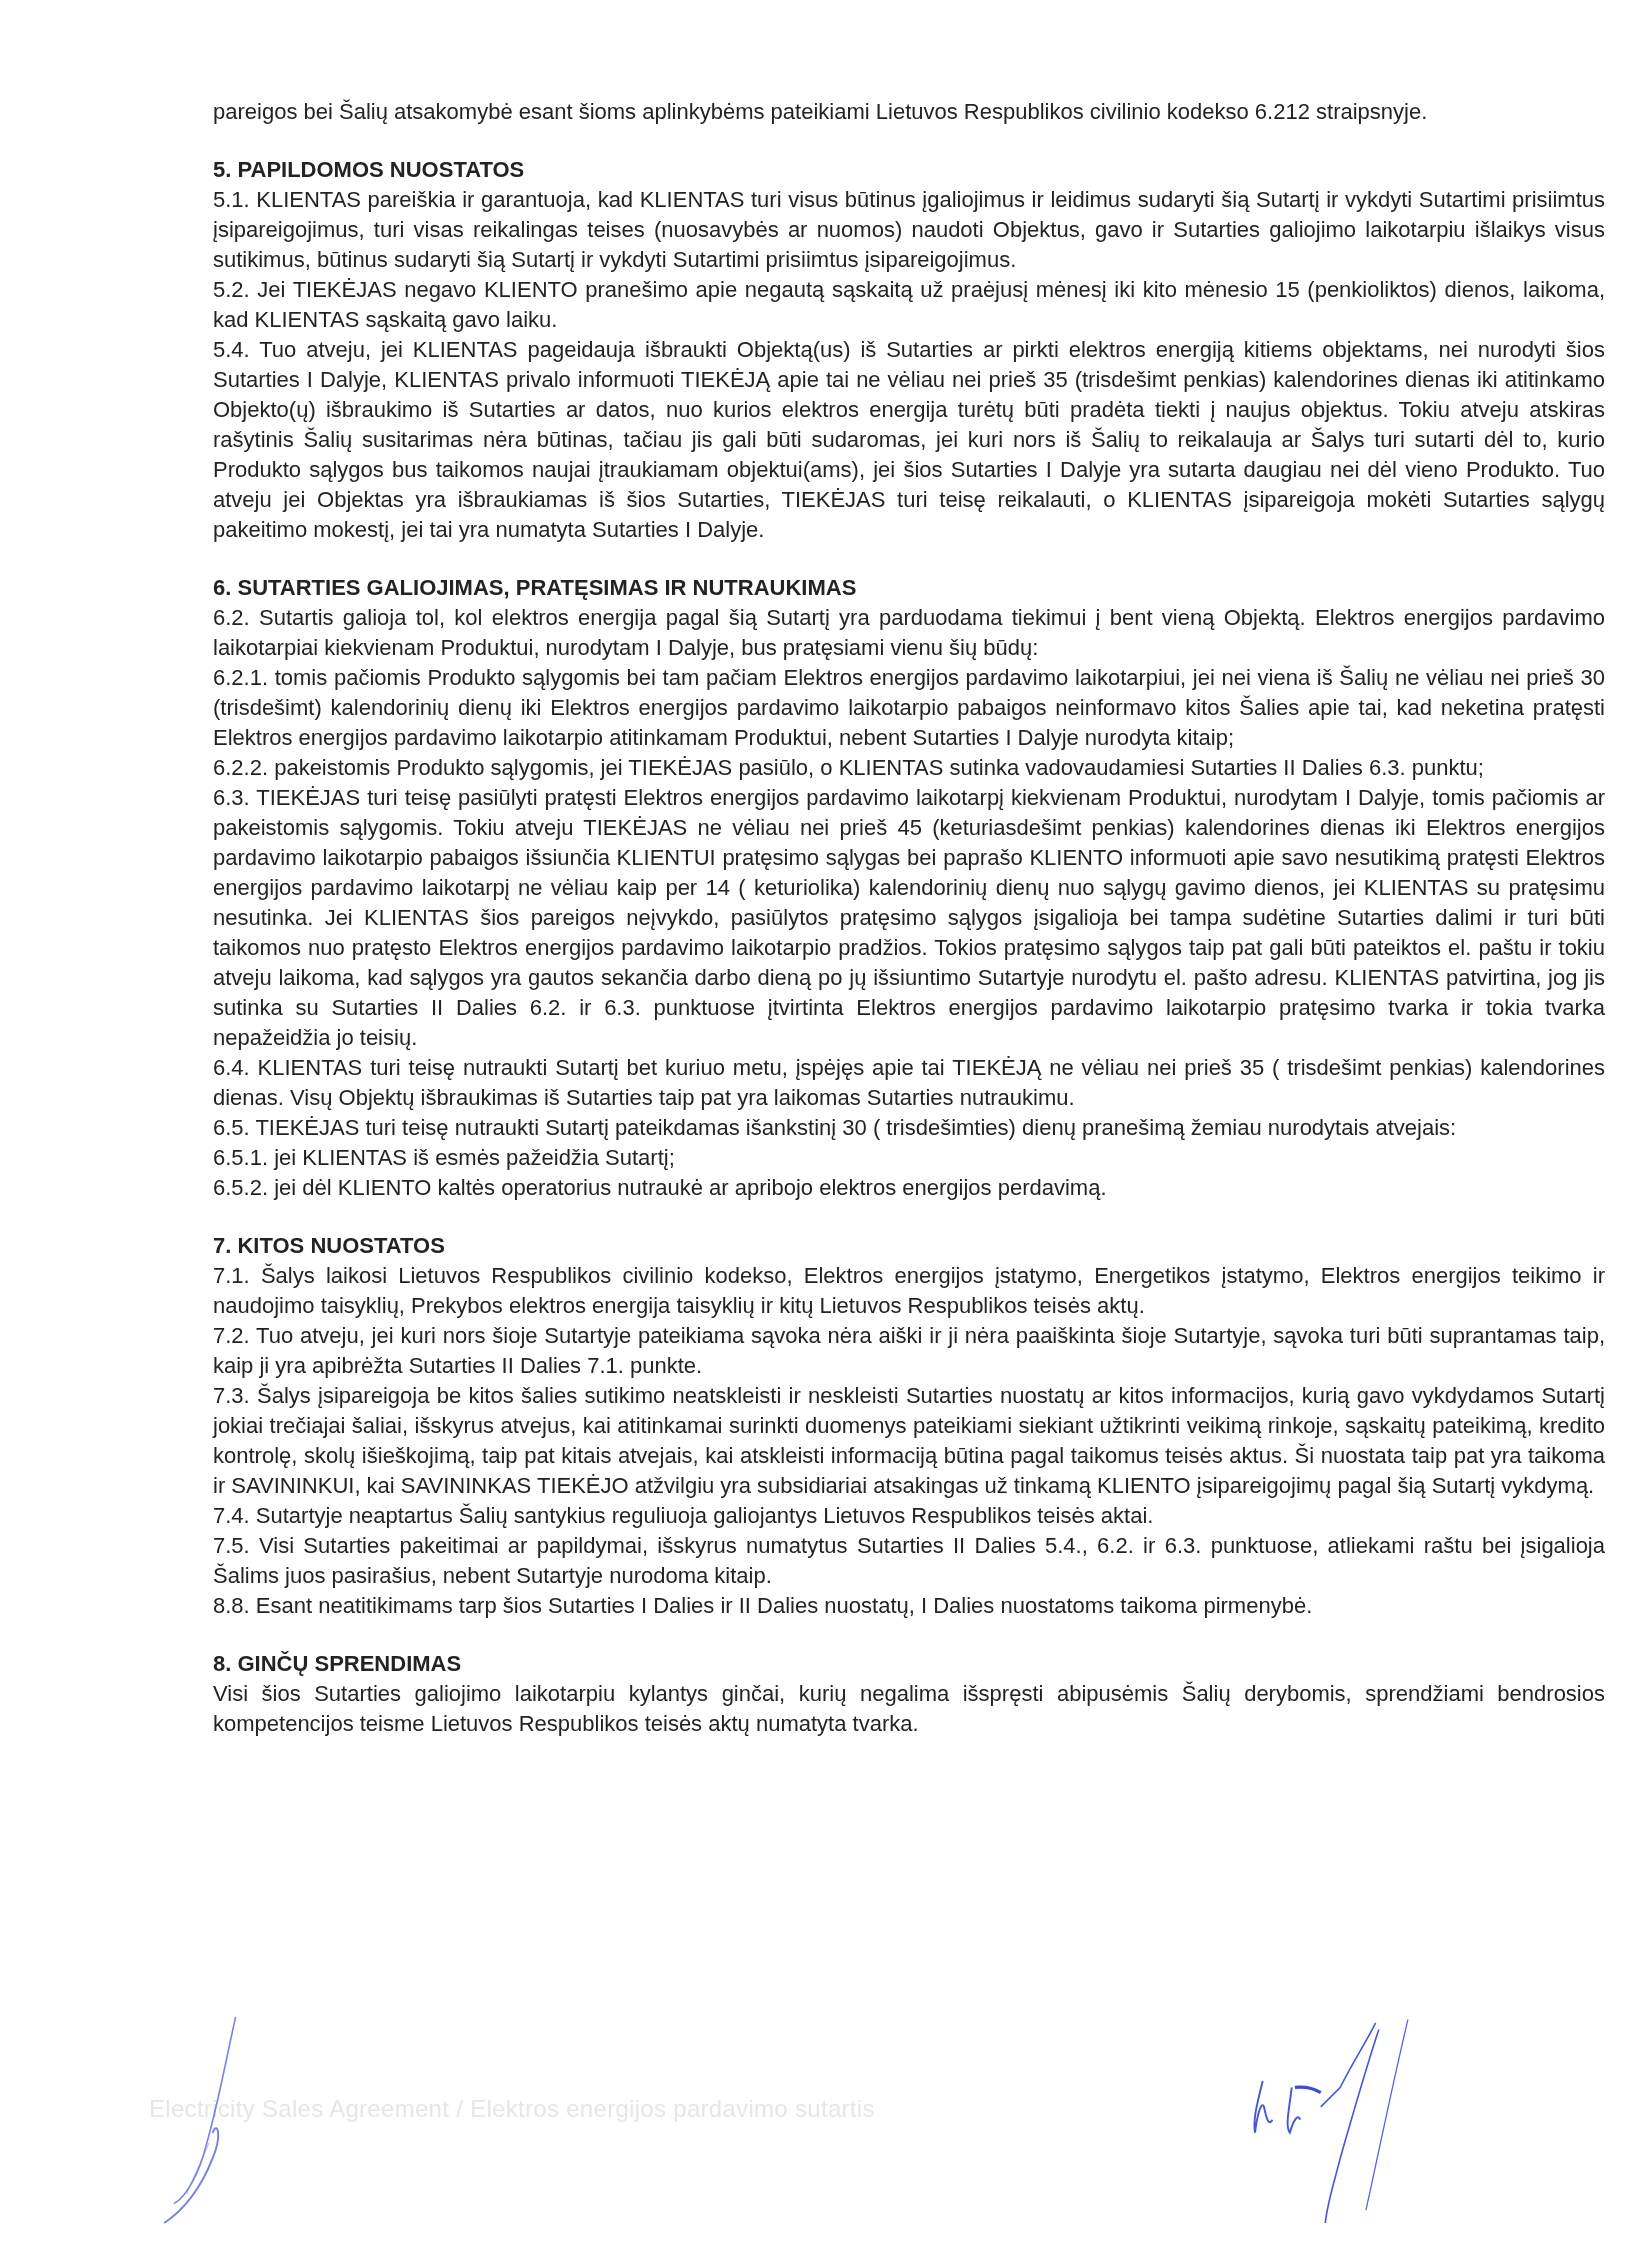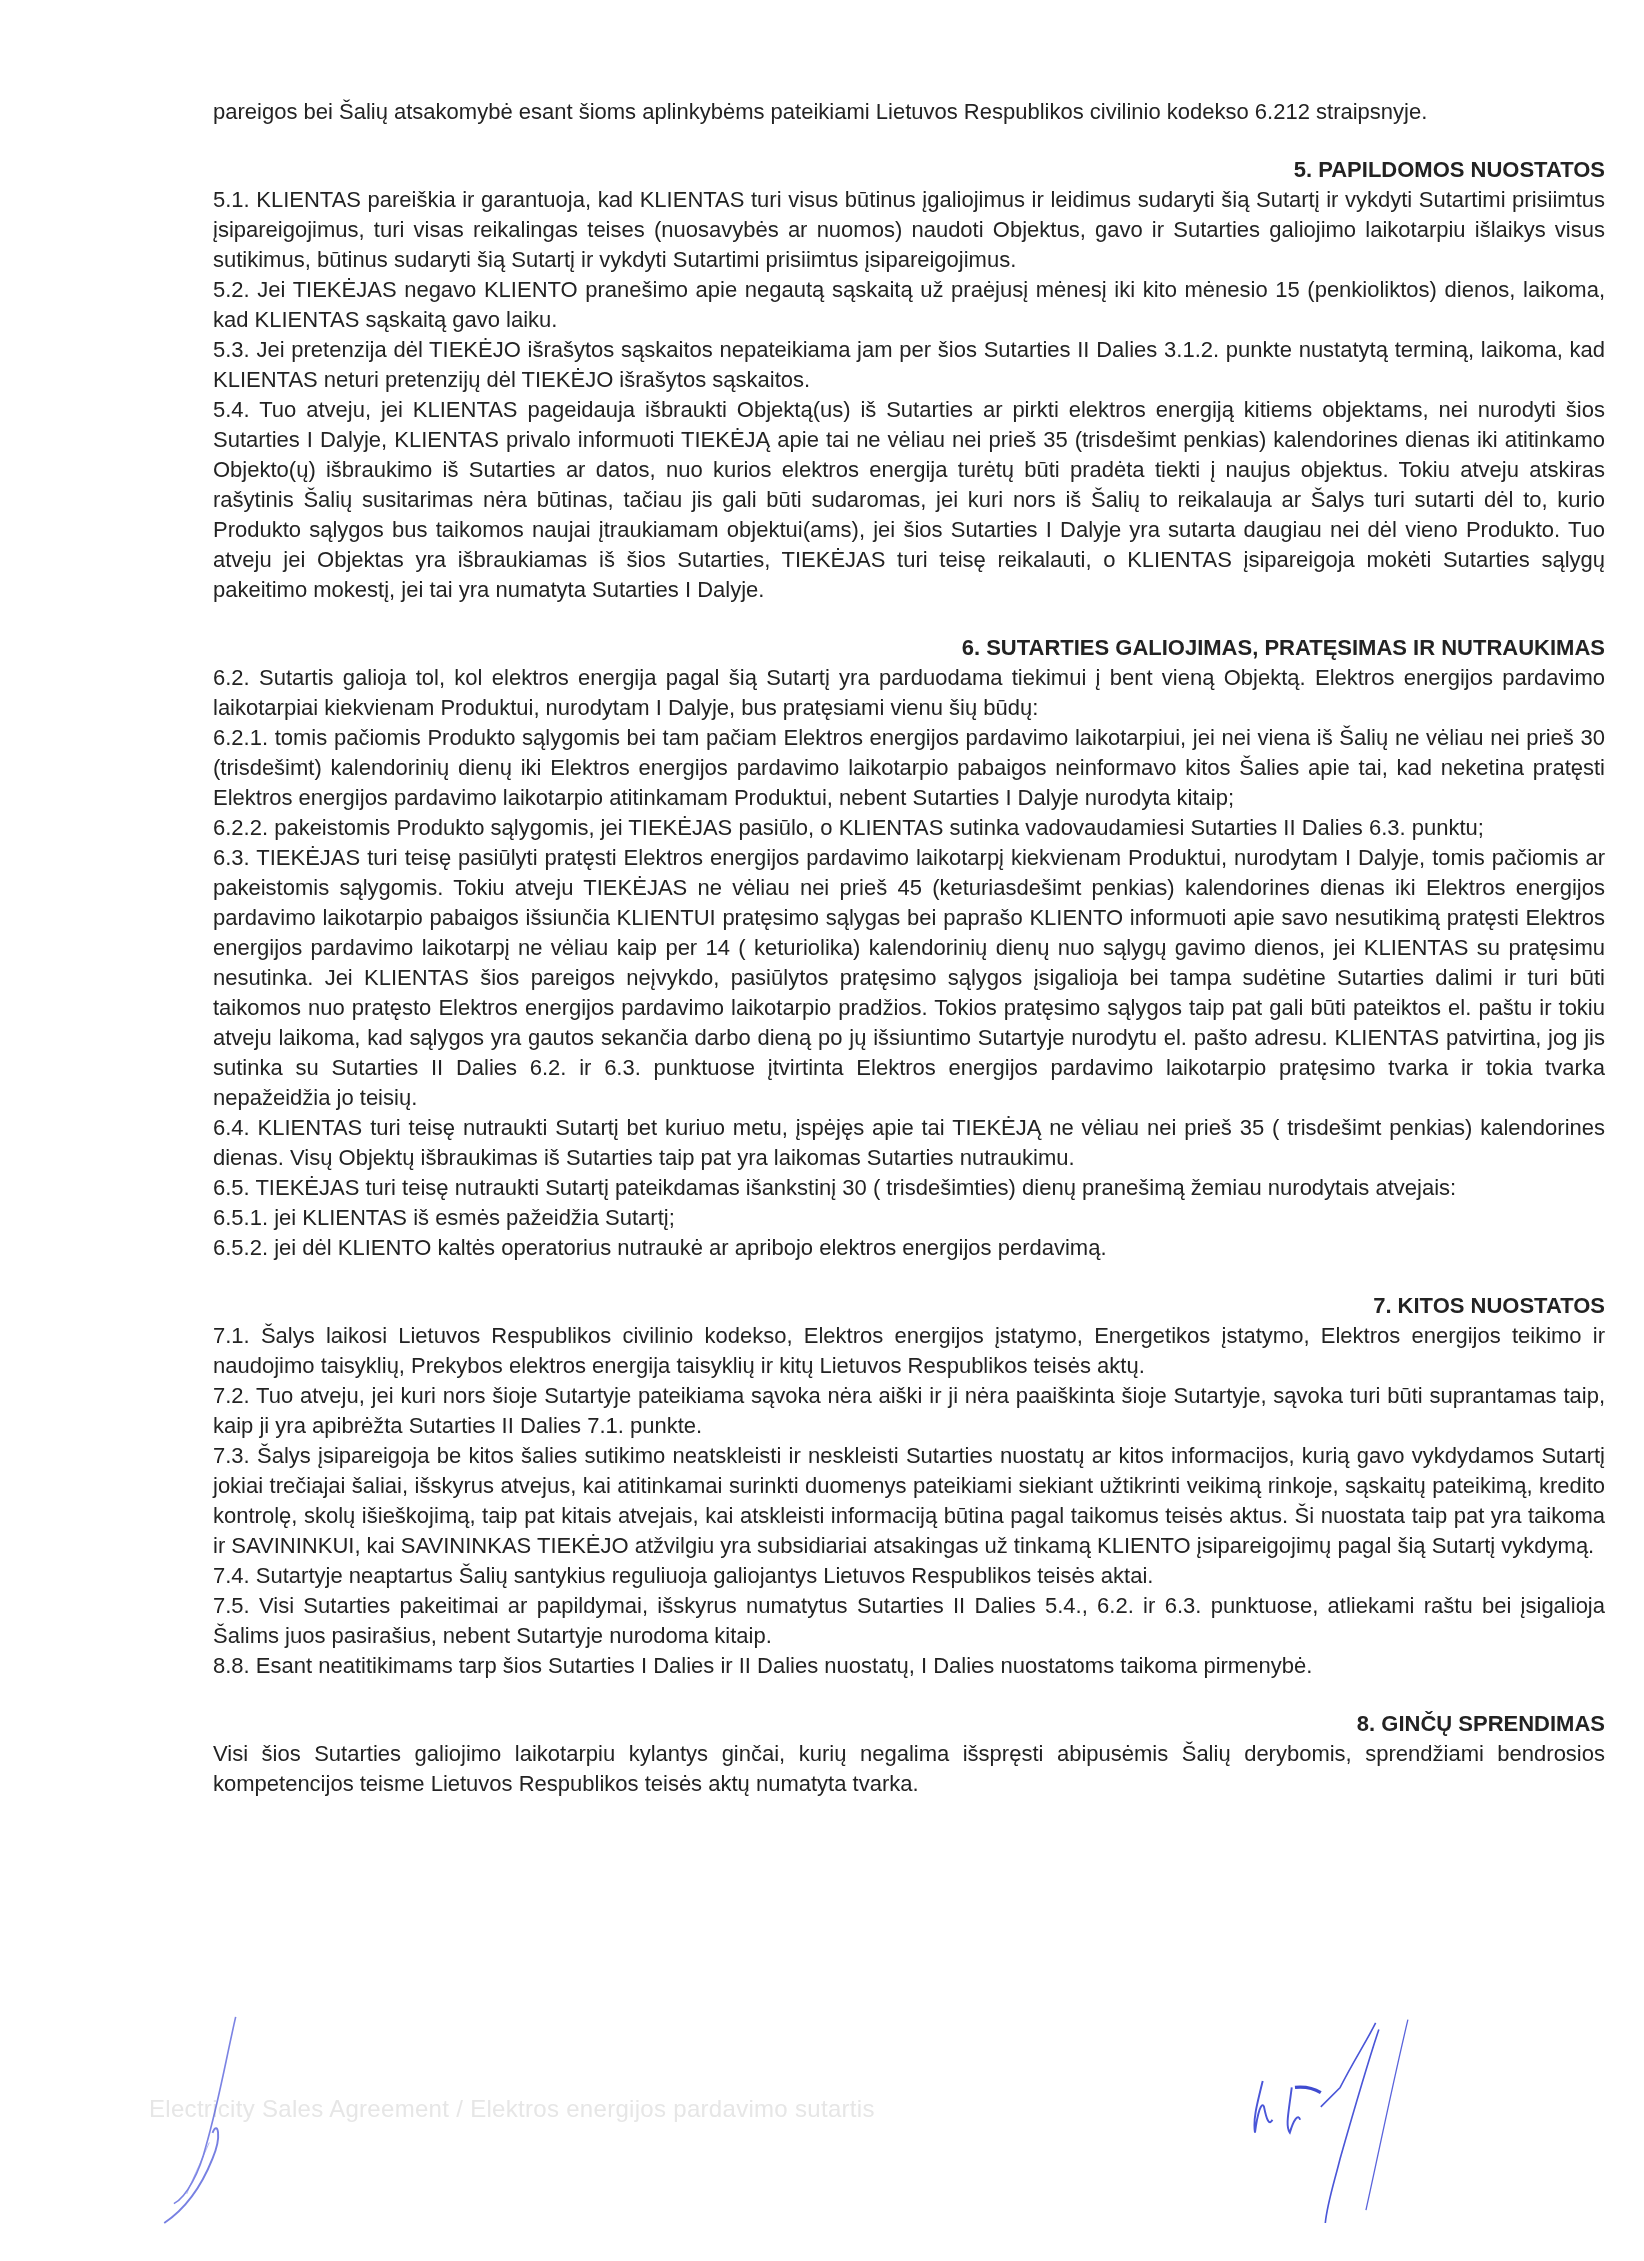--- a/index.html
+++ b/index.html
@@ -3,41 +3,40 @@
 <meta charset="utf-8">
 <style>
   html, body { margin: 0; padding: 0; background: #ffffff; }
   body { width: 1644px; height: 2261px; position: relative; overflow: hidden; }
   .page {
     position: absolute; left: 213px; top: 97px; width: 1392px;
     font-family: "Liberation Sans", sans-serif; font-size: 22px; line-height: 30px;
     color: #232323;
   }
   .para { margin: 0; text-align: justify; }
-  .heading { margin: 0; font-weight: bold; font-size: 22px; text-align: right; }
+  .heading { margin: 0; font-weight: bold; font-size: 22px; }
   .gap { height: 28px; }
   .footer {
     position: absolute; left: 149px; top: 2095px;
     font-family: "Liberation Sans", sans-serif; font-size: 24px; color: #e6e6e6;
     letter-spacing: 0.3px;
   }
   svg.sig { position: absolute; overflow: visible; }
 </style>
 </head>
 <body>
 
 <div class="page">
   <p class="para">pareigos bei Šalių atsakomybė esant šioms aplinkybėms pateikiami Lietuvos Respublikos civilinio kodekso 6.212 straipsnyje.</p>
   <div class="gap"></div>
 
   <section>
     <h2 class="heading">5. PAPILDOMOS NUOSTATOS</h2>
     <p class="para">5.1. KLIENTAS pareiškia ir garantuoja, kad KLIENTAS turi visus būtinus įgaliojimus ir leidimus sudaryti šią Sutartį ir vykdyti Sutartimi prisiimtus įsipareigojimus, turi visas reikalingas teises (nuosavybės ar nuomos) naudoti Objektus, gavo ir Sutarties galiojimo laikotarpiu išlaikys visus sutikimus, būtinus sudaryti šią Sutartį ir vykdyti Sutartimi prisiimtus įsipareigojimus.</p>
     <p class="para">5.2. Jei TIEKĖJAS negavo KLIENTO pranešimo apie negautą sąskaitą už praėjusį mėnesį iki kito mėnesio 15 (penkioliktos) dienos, laikoma, kad KLIENTAS sąskaitą gavo laiku.</p>
-    <p class="para">5.3. Jei pretenzija dėl TIEKĖJO išrašytos sąskaitos nepateikiama jam per šios Sutarties II Dalies 3.1.2. punkte nustatytą terminą, laikoma, kad KLIENTAS neturi pretenzijų dėl TIEKĖJO išrašytos sąskaitos.</p>
     <p class="para">5.4. Tuo atveju, jei KLIENTAS pageidauja išbraukti Objektą(us) iš Sutarties ar pirkti elektros energiją kitiems objektams, nei nurodyti šios Sutarties I Dalyje, KLIENTAS privalo informuoti TIEKĖJĄ apie tai ne vėliau nei prieš 35 (trisdešimt penkias) kalendorines dienas iki atitinkamo Objekto(ų) išbraukimo iš Sutarties ar datos, nuo kurios elektros energija turėtų būti pradėta tiekti į naujus objektus. Tokiu atveju atskiras rašytinis Šalių susitarimas nėra būtinas, tačiau jis gali būti sudaromas, jei kuri nors iš Šalių to reikalauja ar Šalys turi sutarti dėl to, kurio Produkto sąlygos bus taikomos naujai įtraukiamam objektui(ams), jei šios Sutarties I Dalyje yra sutarta daugiau nei dėl vieno Produkto. Tuo atveju jei Objektas yra išbraukiamas iš šios Sutarties, TIEKĖJAS turi teisę reikalauti, o KLIENTAS įsipareigoja mokėti Sutarties sąlygų pakeitimo mokestį, jei tai yra numatyta Sutarties I Dalyje.</p>
   </section>
   <div class="gap"></div>
 
   <section>
     <h2 class="heading">6. SUTARTIES GALIOJIMAS, PRATĘSIMAS IR NUTRAUKIMAS</h2>
     <p class="para">6.2. Sutartis galioja tol, kol elektros energija pagal šią Sutartį yra parduodama tiekimui į bent vieną Objektą. Elektros energijos pardavimo laikotarpiai kiekvienam Produktui, nurodytam I Dalyje, bus pratęsiami vienu šių būdų:</p>
     <p class="para">6.2.1. tomis pačiomis Produkto sąlygomis bei tam pačiam Elektros energijos pardavimo laikotarpiui, jei nei viena iš Šalių ne vėliau nei prieš 30 (trisdešimt) kalendorinių dienų iki Elektros energijos pardavimo laikotarpio pabaigos neinformavo kitos Šalies apie tai, kad neketina pratęsti Elektros energijos pardavimo laikotarpio atitinkamam Produktui, nebent Sutarties I Dalyje nurodyta kitaip;</p>
     <p class="para">6.2.2. pakeistomis Produkto sąlygomis, jei TIEKĖJAS pasiūlo, o KLIENTAS sutinka vadovaudamiesi Sutarties II Dalies 6.3. punktu;</p>
     <p class="para">6.3. TIEKĖJAS turi teisę pasiūlyti pratęsti Elektros energijos pardavimo laikotarpį kiekvienam Produktui, nurodytam I Dalyje, tomis pačiomis ar pakeistomis sąlygomis. Tokiu atveju TIEKĖJAS ne vėliau nei prieš 45 (keturiasdešimt penkias) kalendorines dienas iki Elektros energijos pardavimo laikotarpio pabaigos išsiunčia KLIENTUI pratęsimo sąlygas bei paprašo KLIENTO informuoti apie savo nesutikimą pratęsti Elektros energijos pardavimo laikotarpį ne vėliau kaip per 14 ( keturiolika) kalendorinių dienų nuo sąlygų gavimo dienos, jei KLIENTAS su pratęsimu nesutinka. Jei KLIENTAS šios pareigos neįvykdo, pasiūlytos pratęsimo sąlygos įsigalioja bei tampa sudėtine Sutarties dalimi ir turi būti taikomos nuo pratęsto Elektros energijos pardavimo laikotarpio pradžios. Tokios pratęsimo sąlygos taip pat gali būti pateiktos el. paštu ir tokiu atveju laikoma, kad sąlygos yra gautos sekančia darbo dieną po jų išsiuntimo Sutartyje nurodytu el. pašto adresu. KLIENTAS patvirtina, jog jis sutinka su Sutarties II Dalies 6.2. ir 6.3. punktuose įtvirtinta Elektros energijos pardavimo laikotarpio pratęsimo tvarka ir tokia tvarka nepažeidžia jo teisių.</p>

